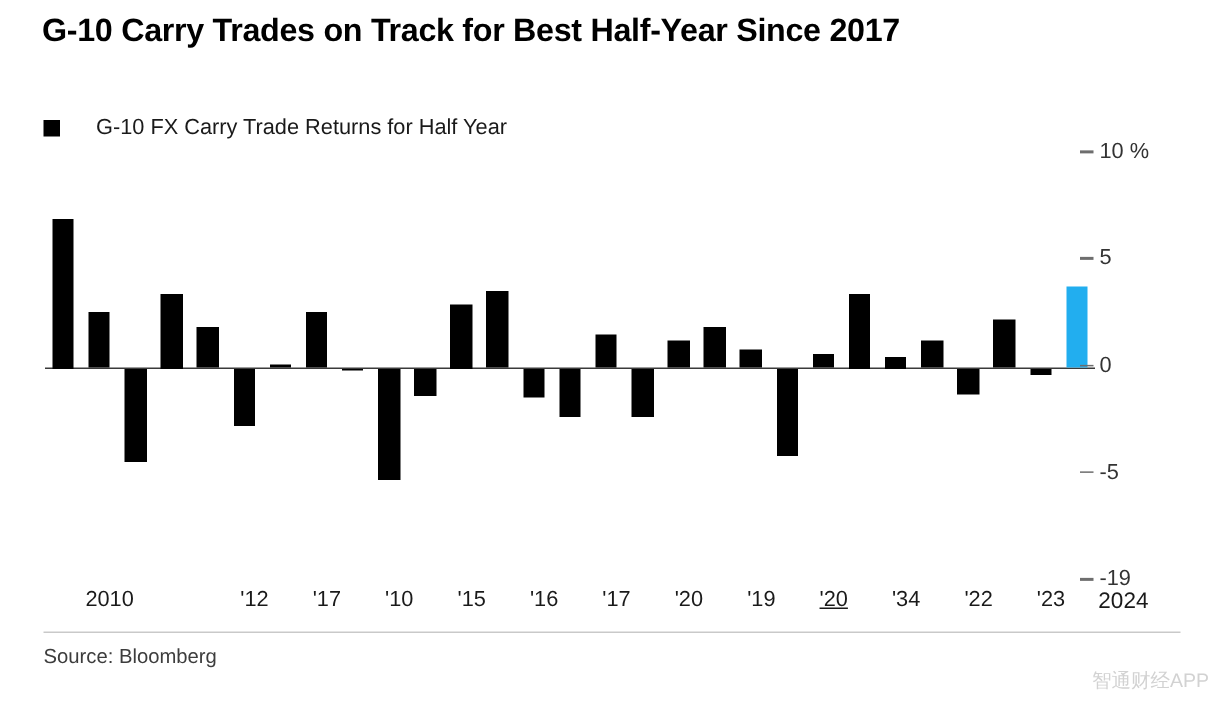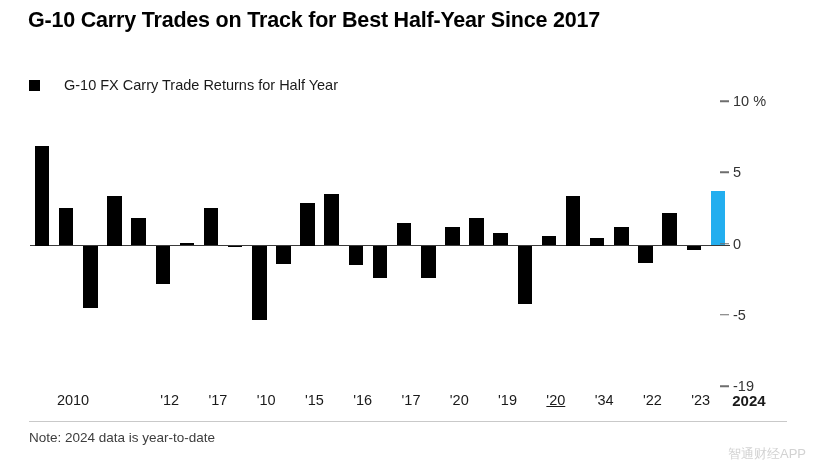--- a/index.html
+++ b/index.html
@@ -55,21 +55,21 @@
   }
   .bar {
     position:absolute; bottom:auto;
   }
 
   .axis-labels { position:absolute; left:30px; top:392px; width:700px; height:24px; }
   .xlab {
     position:absolute; font-size:14.5px; color:#1a1a1a; text-align:right;
     white-space:nowrap; transform:translateX(-50%);margin-left:31px;
   }
-  .xlab.bold { font-weight:bold; font-size:15px; }
+  .xlab.bold { font-weight:normal; font-size:15px; }
 
   .rule {
     position:absolute; left:29px; top:421px; width:758px; height:1px; background:#c9c9c9;
   }
   .source {
     position:absolute; left:29px; top:429px;
     font-size:13.5px; color:#3d3d3d; line-height:18px;
   }
   .watermark {
     position:absolute; right:10px; bottom:8px;
@@ -142,16 +142,16 @@
       <div class="xlab" style="left: 446.552px;">'19</div>
       <div class="xlab" style="left: 494.828px; text-decoration: underline;">'20</div>
       <div class="xlab" style="left: 543.103px;">'34</div>
       <div class="xlab" style="left: 591.379px;">'22</div>
       <div class="xlab" style="left: 639.655px;">'23</div>
       <div class="xlab bold" style="left: 687.931px;">2024</div>
     </div>
 
   <div class="rule"></div>
   <div class="source">
-    <div>Note: 2024 data is year-to-date</div>
+    <div>Source: Bloomberg</div>
   </div>
   <div class="watermark">智通财经APP</div>
 </div>
 
 </body></html>

